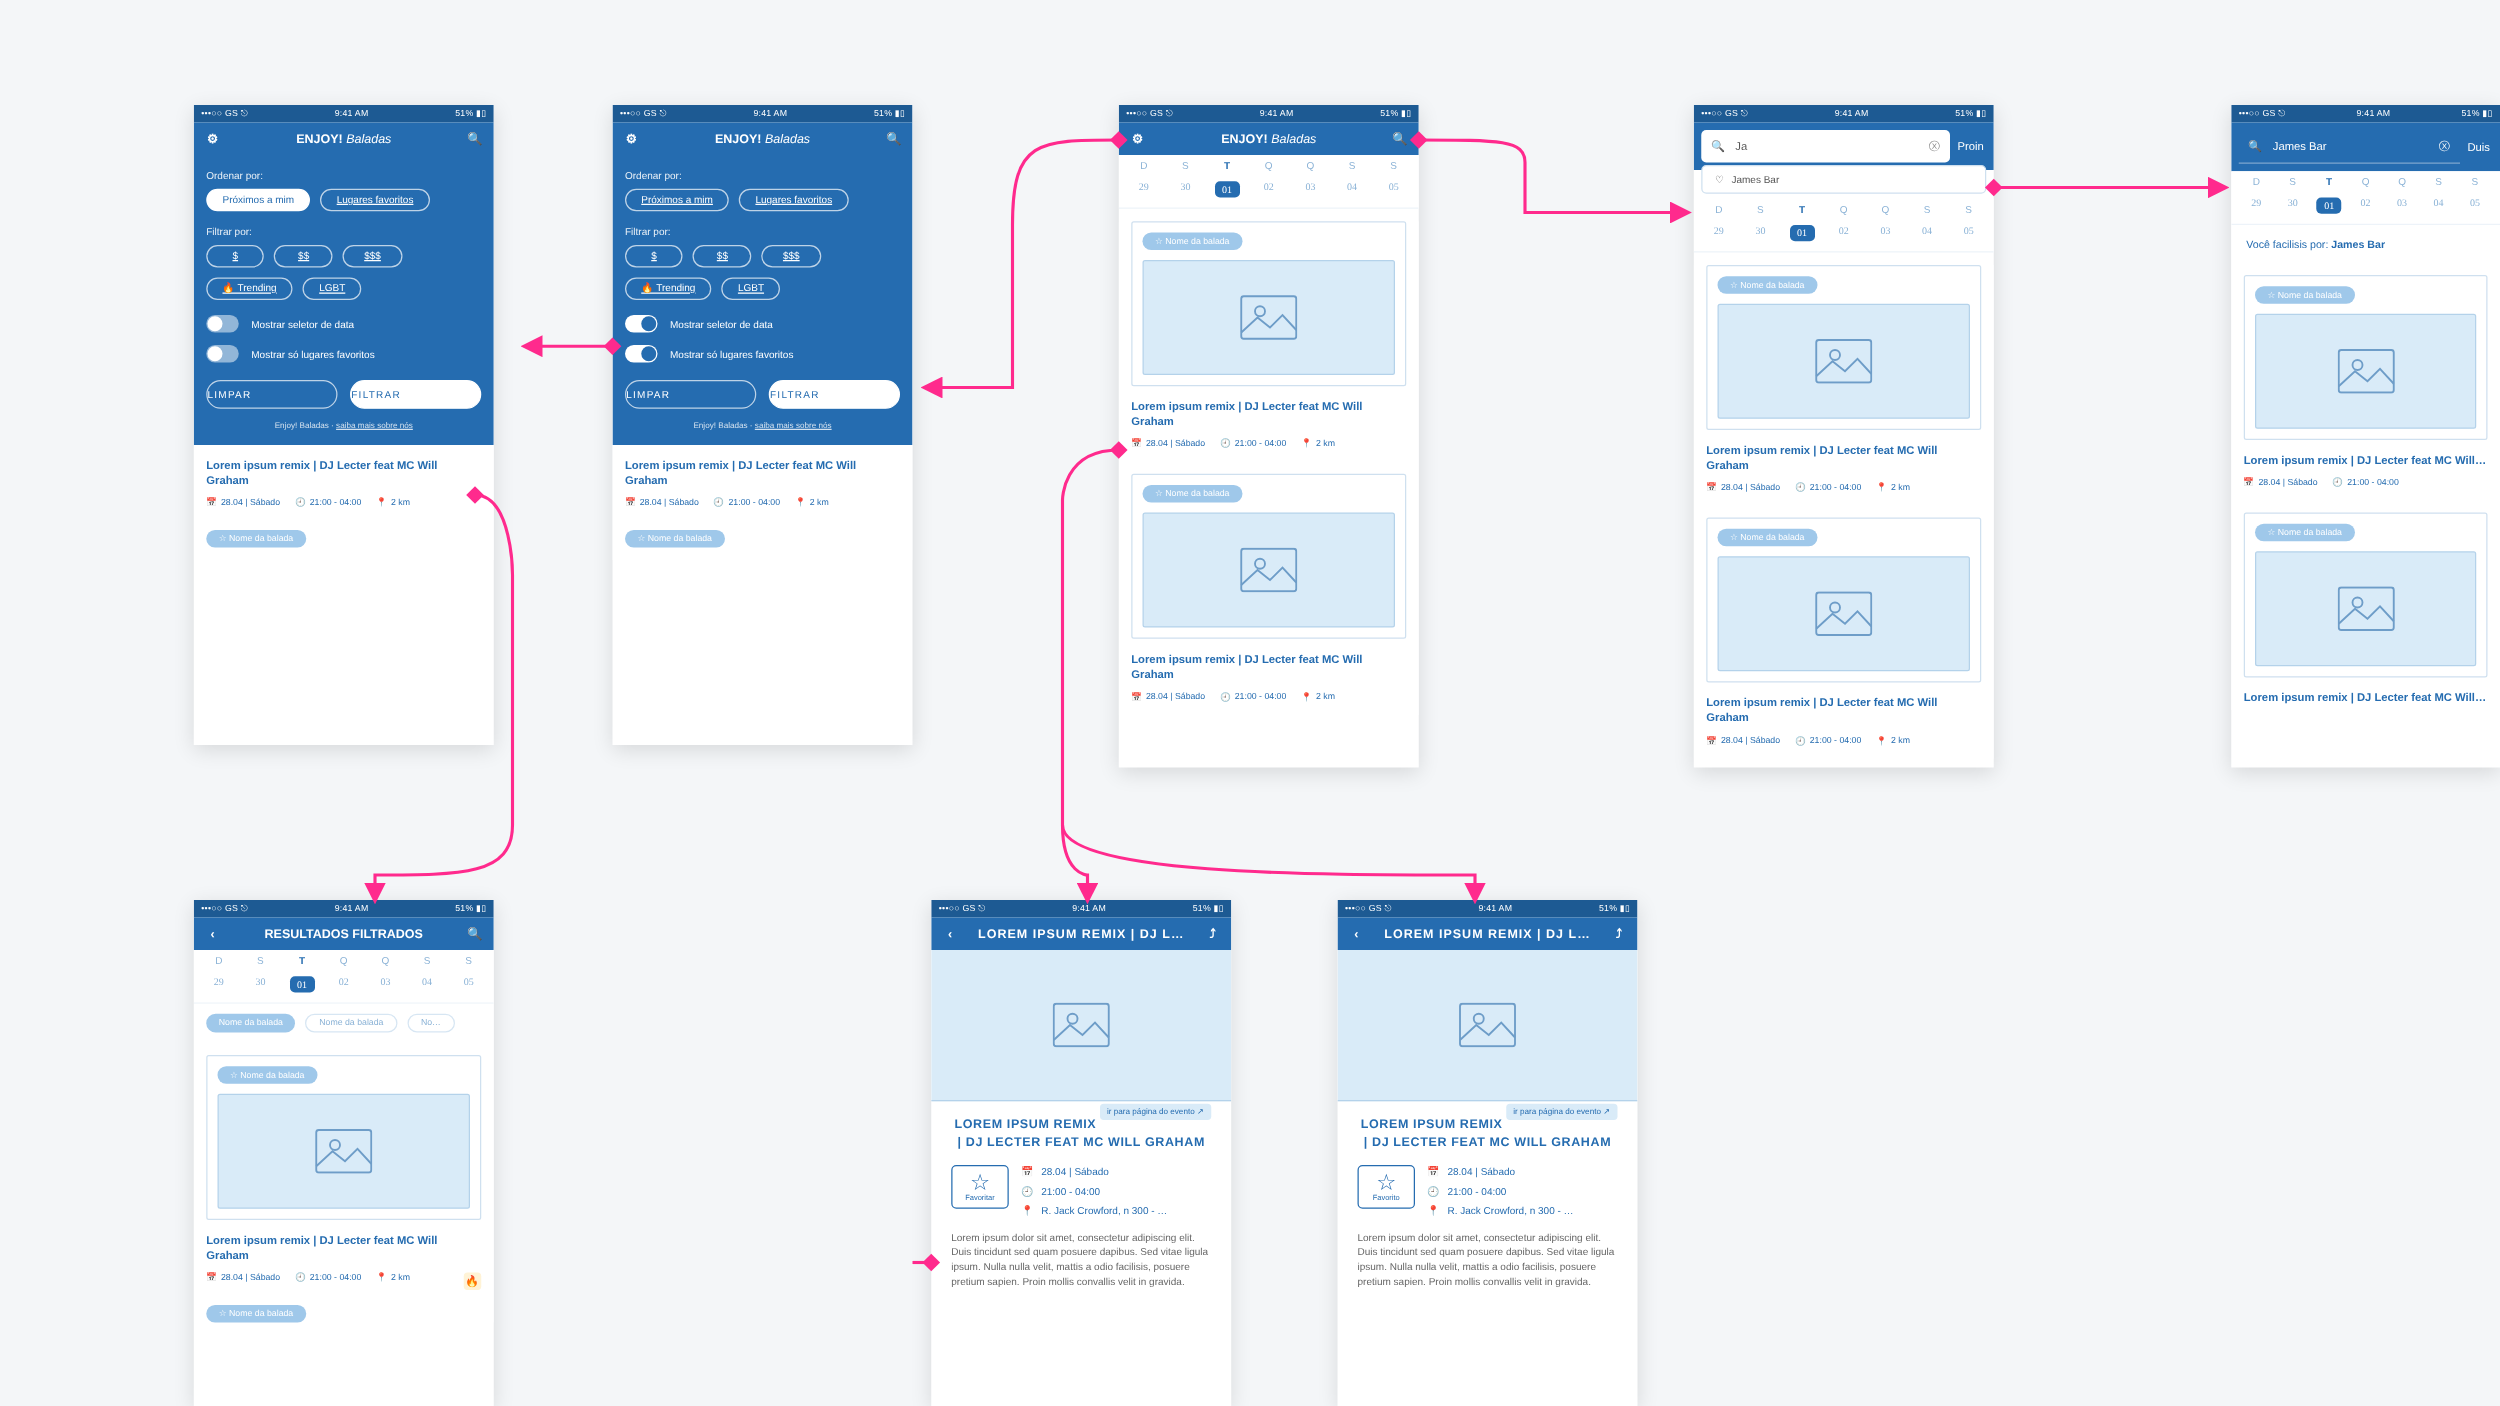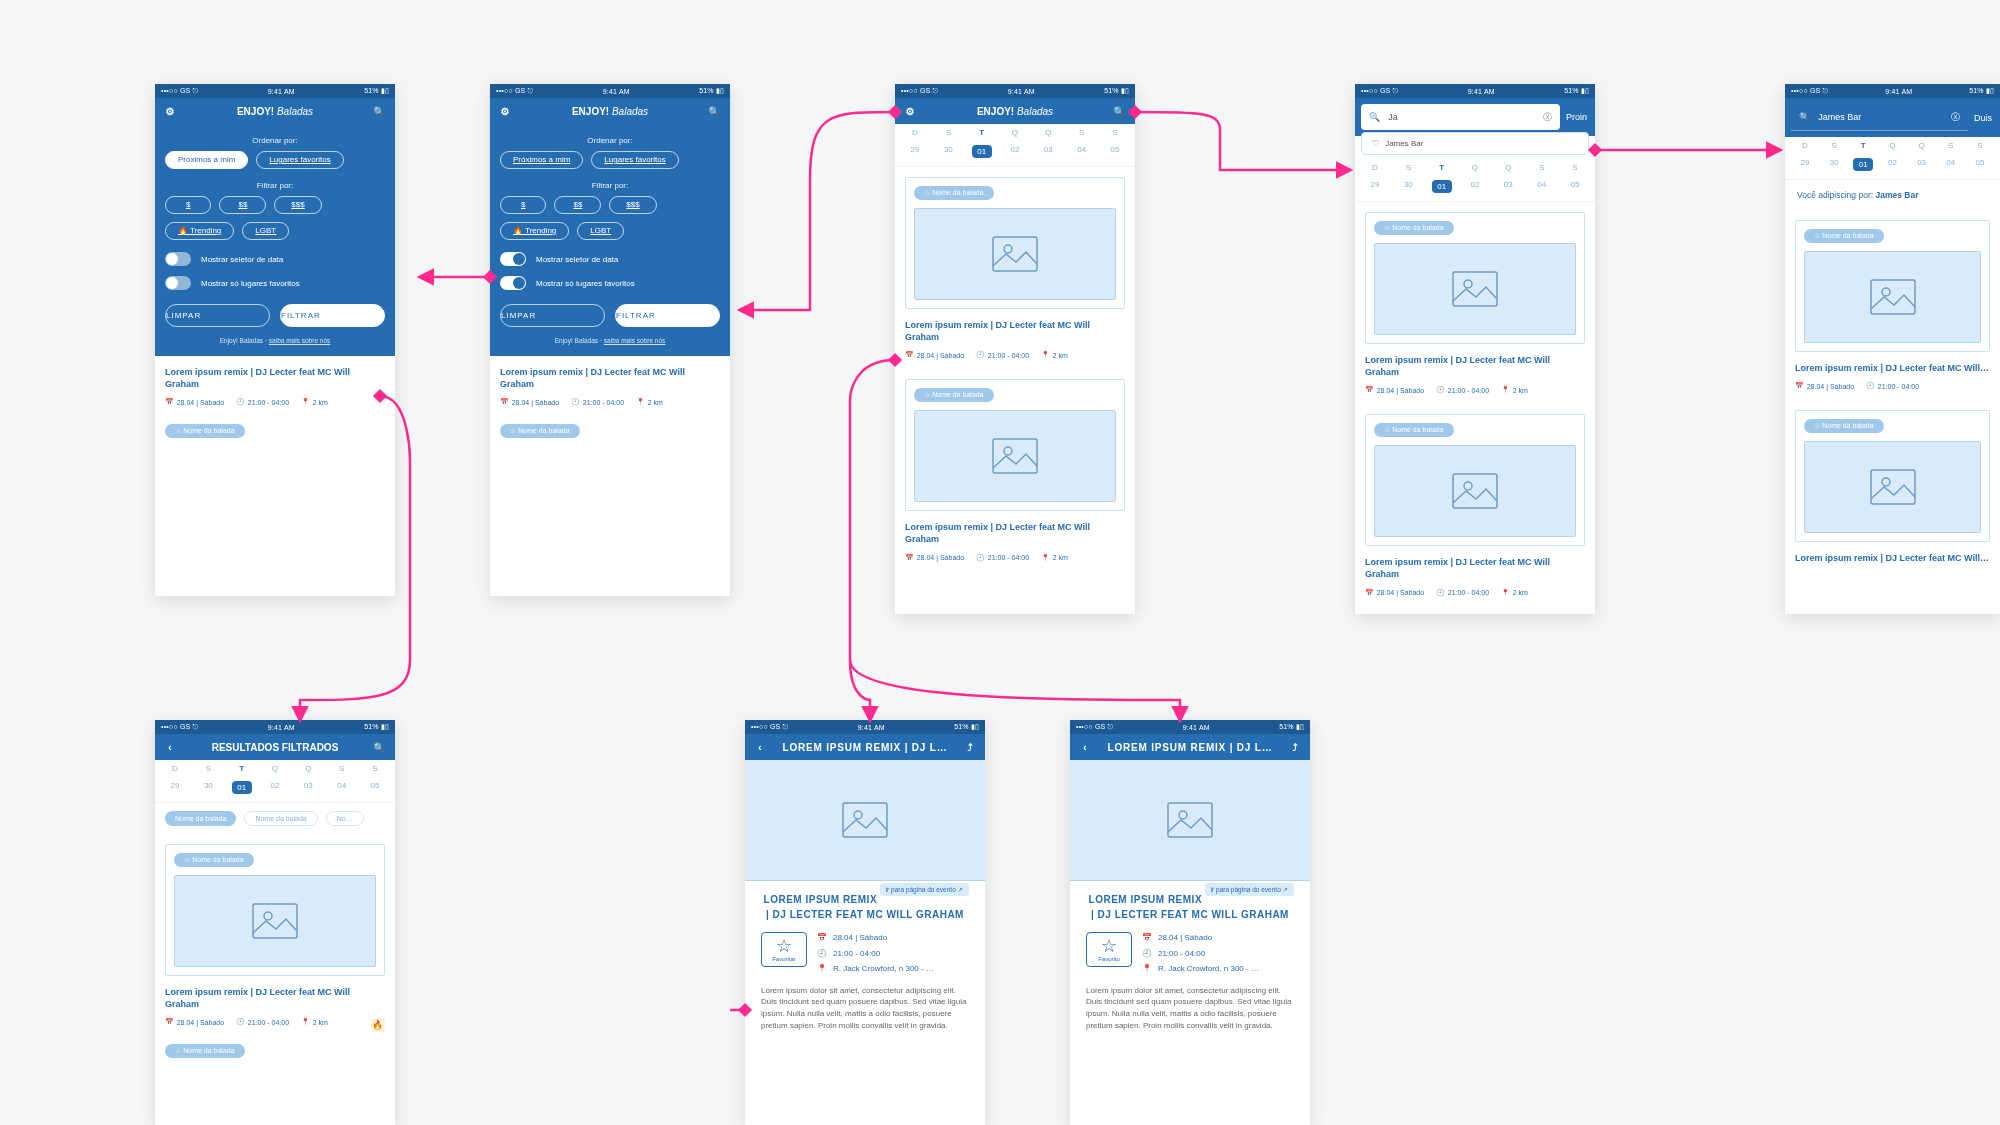--- a/index.html
+++ b/index.html
@@ -41,21 +41,21 @@
   .navbar{
     background:var(--blue);height:26px;
     display:flex;align-items:center;justify-content:space-between;
     padding:0 8px;font-size:10px;font-weight:600;
   }
   .navbar .title{flex:1;text-align:center;font-weight:700;}
   .navbar .title em{font-style:italic;font-weight:400;}
   .ico{width:14px;height:14px;display:inline-flex;align-items:center;justify-content:center;}
   
   .drawer{background:var(--blue);padding:8px 10px 12px;}
-  .lbl{font-size:8px;opacity:.9;margin:4px 0 6px;text-align:center;}
+  .lbl{font-size:8px;opacity:.9;margin:4px 0 6px;}
   .pills{display:flex;gap:8px;flex-wrap:wrap;text-decoration:underline;}
   .pill{
     border:1px solid rgba(255,255,255,.7);border-radius:999px;
     padding:4px 12px;font-size:8px;line-height:1;
     background:transparent;color:#fff;
   }
   .pill.on{background:#fff;color:var(--blue);border-color:#fff;}
   .toggles{margin-top:10px;}
   .togrow{display:flex;align-items:center;gap:10px;height:18px;margin:6px 0;font-size:8px;}
   .switch{
@@ -97,21 +97,21 @@
     width:14px;height:14px;border-radius:3px;background:var(--amber);
     display:inline-flex;align-items:center;justify-content:center;float:right;margin:-20px 10px 0 0;
     font-size:9px;
   }
 
   
   .cal{background:#fff;color:var(--txt-blue);}
   .cal .days,.cal .nums{display:flex;justify-content:space-between;padding:4px 10px;font-size:8px;}
   .cal .days span{color:var(--txt-soft);width:20px;text-align:center;}
   .cal .days span.sel{color:var(--txt-blue);font-weight:700;}
-  .cal .nums span{color:var(--txt-soft);width:20px;text-align:center;}
+  .cal .nums span{color:var(--txt-soft);width:20px;text-align:center;font-family:Liberation Serif, serif;}
   .cal .nums span.sel{
     background:var(--blue);color:#fff;border-radius:4px;padding:2px 0;text-align:center;
   }
   .cal hr{border:none;border-top:1px solid #edf3f9;margin:4px 0 0;}
 
   
   .searchbar{
     background:#fff;height:26px;display:flex;align-items:center;margin:6px;gap:6px;
     border-radius:4px;padding:0 8px;color:#888;font-size:9px;position:relative;
   }
@@ -449,21 +449,21 @@
         <span>30</span>
         <span class="sel">01</span>
         <span>02</span>
         <span>03</span>
         <span>04</span>
         <span>05</span>
       </div>
       <hr>
   </div>
   <div class="content">
-    <div class="resultline"><span>Você adipiscing por: </span><b>James Bar</b></div>
+    <div class="resultline"><span>Você facilisis por: </span><b>James Bar</b></div>
     <div class="eventCard">
       <span class="chip">☆ Nome da balada</span>
       <div class="imgph">
           <svg class="ph-svg" viewBox="0 0 46 36" fill="none" stroke-width="1.5">
             <rect x="1" y="1" width="44" height="34" rx="2"></rect>
             <circle cx="16" cy="13" r="4"></circle>
             <path d="M1 30 L14 18 L24 26 L34 16 L45 28"></path>
           </svg>
         </div>
     </div>

